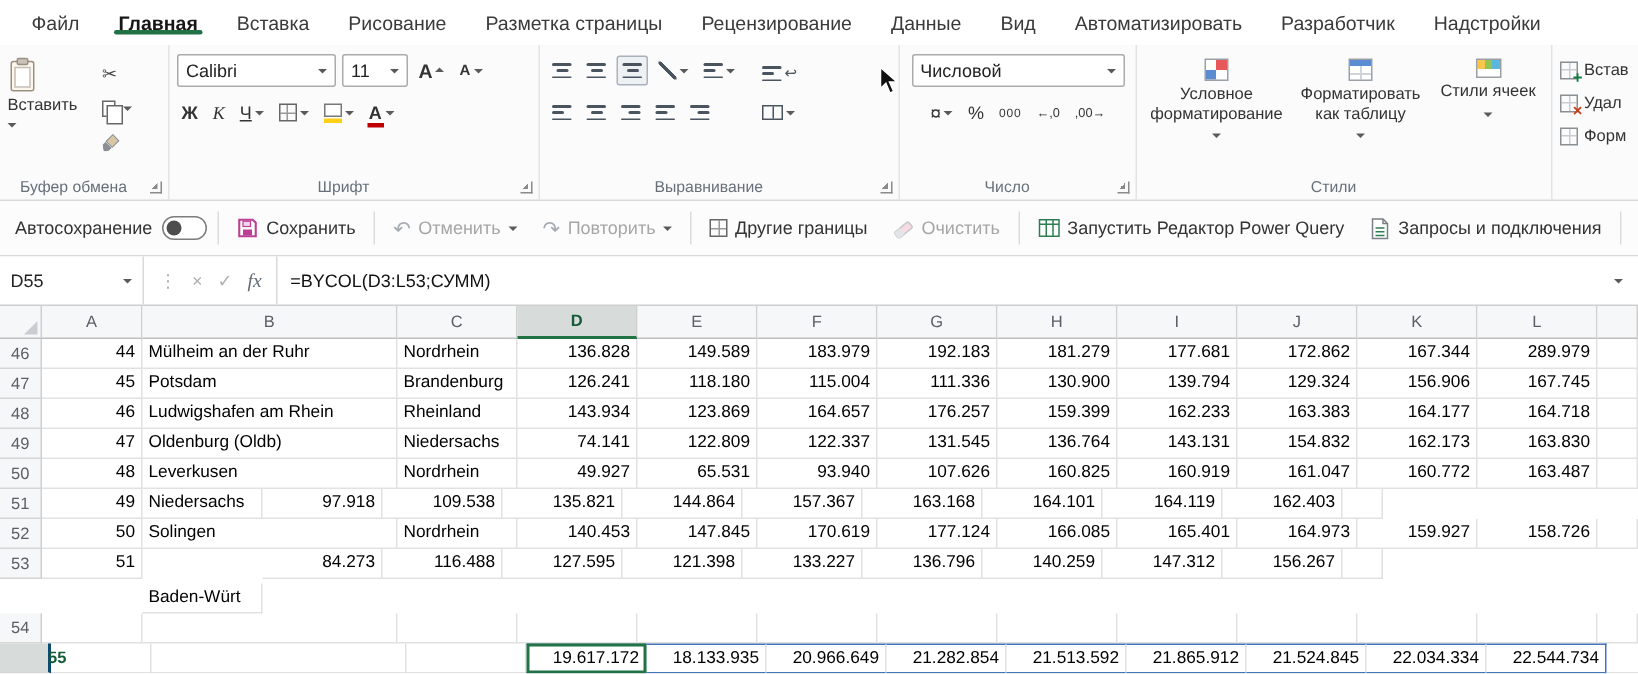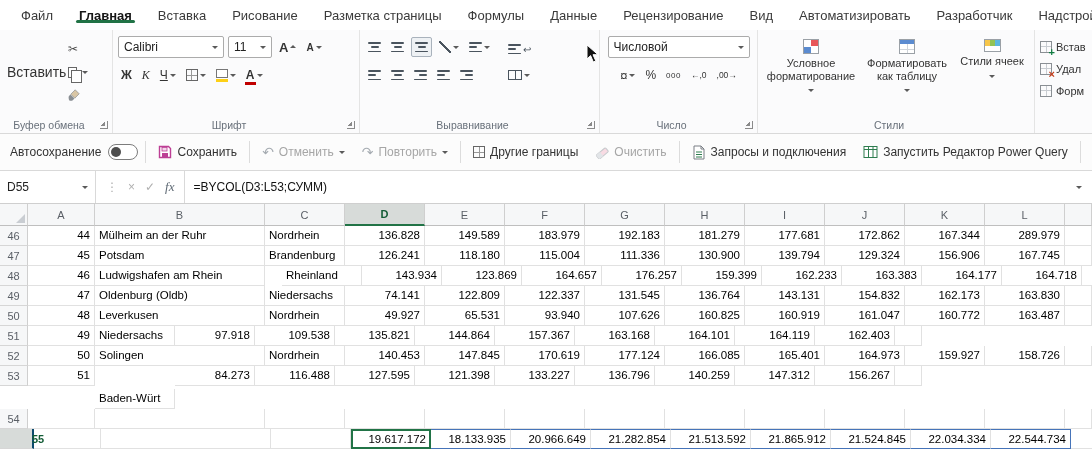--- a/index.html
+++ b/index.html
@@ -24,21 +24,21 @@
   .frow.r2 { margin-top:4px; }
   .frow.center { justify-content:center; }
   .mini { display:flex; align-items:center; gap:2px; height:20px; padding:1px 3px; border-radius:2px; font-size:12px; color:#333; }
   .mini.pressed { background:#eef1f4; border:1px solid #a9b2bc; }
   .cD { width:0; height:0; border:3px solid transparent; border-top-color:#5a5a5a; margin-top:4px; display:inline-block; }
   .cU { width:0; height:0; border:3px solid transparent; border-bottom-color:#5a5a5a; margin-bottom:4px; display:inline-block; }
   .combo { display:flex; align-items:center; justify-content:space-between; background:#fff; border:1px solid #ababab; border-radius:2px; height:22px; padding:0 5px; font-size:12px; color:#222; }
 
   
   .clipwrap { display:flex; gap:6px; }
-  .pastebtn { display:flex; flex-direction:row; align-items:center; width:54px; padding-top:3px; gap:2px; font-size:14px; color:#333; }
+  .pastebtn { display:flex; flex-direction:column; align-items:flex-start; width:54px; padding-top:3px; gap:2px; font-size:11px; color:#333; }
   .clipcol { display:flex; flex-direction:column; gap:3px; padding-top:4px; }
   .g-ic { font-size:12px; color:#444; }
   .ic-copy { position:relative; width:9px; height:11px; border:1px solid #666; background:#fff; margin-right:3px; }
   .ic-copy::after { content:""; position:absolute; left:2px; top:2px; width:9px; height:11px; border:1px solid #666; background:#fff; }
 
   
   .bigA { font-size:13px; font-weight:700; }
   .smA { font-size:10px; font-weight:700; }
   .mini.b span { font-weight:700; }
   .mini.i span { font-style:italic; font-family:"Liberation Serif", serif; }
@@ -121,23 +121,22 @@
 <body>
 
 <div id="app">
 
   <div class="tabbar" id="tabbar">
       <div class="tab">Файл</div>
       <div class="tab active">Главная</div>
       <div class="tab">Вставка</div>
       <div class="tab">Рисование</div>
       <div class="tab">Разметка страницы</div>
-      <div class="tab">Формулы</div>
+      <div class="tab">Рецензирование</div>
       <div class="tab">Данные</div>
-      <div class="tab">Рецензирование</div>
       <div class="tab">Вид</div>
       <div class="tab">Автоматизировать</div>
       <div class="tab">Разработчик</div>
       <div class="tab">Надстройки</div>
     </div>
 
   <div class="ribbon">
 
     <div class="rgroup" style="width:113px">
       <div class="clipwrap">
@@ -413,33 +412,33 @@
       <svg width="14" height="14" viewBox="0 0 14 14">
           <g transform="rotate(-40 7 8)">
             <rect x="1" y="6" width="12" height="5" rx="1" fill="#f5c1cf" stroke="#9aa0a6"></rect>
             <rect x="1" y="6" width="5" height="5" fill="#cdd3d8"></rect>
           </g>
         </svg>
       <span>Очистить</span>
     </span>
     <span class="vsep"></span>
     <span class="qitem">
+      <svg width="15" height="14" viewBox="0 0 15 14">
+          <rect x="1" y="1.5" width="13" height="11" fill="#fff" stroke="#2e7d4f"></rect>
+          <path d="M1 4.5h13M5.5 1.5v11M10 1.5v11" stroke="#2e7d4f" stroke-width="1"></path>
+        </svg>
+      <span>Запустить Редактор Power Query</span>
+    </span>
+    <span class="qitem">
       <svg width="14" height="15" viewBox="0 0 14 15">
           <path d="M2 1h7l3 3v10H2z" fill="#fff" stroke="#7a7f85"></path>
           <path d="M9 1v3h3" fill="none" stroke="#7a7f85"></path>
           <path d="M4 7h6M4 9.5h6M4 12h6" stroke="#2e7d4f" stroke-width="1"></path>
         </svg>
       <span>Запросы и подключения</span>
-    </span>
-    <span class="qitem">
-      <svg width="15" height="14" viewBox="0 0 15 14">
-          <rect x="1" y="1.5" width="13" height="11" fill="#fff" stroke="#2e7d4f"></rect>
-          <path d="M1 4.5h13M5.5 1.5v11M10 1.5v11" stroke="#2e7d4f" stroke-width="1"></path>
-        </svg>
-      <span>Запустить Редактор Power Query</span>
     </span>
     <span class="vsep"></span>
     <span class="qitem"></span>
   </div>
 
   <div class="fbar">
     <div class="namebox">
         <span>D55</span>
         <span class="cD"></span>
       </div>
@@ -501,21 +500,21 @@
         <div class="cell num" style="width: 80px;">139.794</div>
         <div class="cell num" style="width: 80px;">129.324</div>
         <div class="cell num" style="width: 80px;">156.906</div>
         <div class="cell num" style="width: 80px;">167.745</div>
         <div class="cell" style="width: 27px;"></div>
       </div>
       <div class="grid-row">
         <div class="rh" style="width: 28px;">48</div>
         <div class="cell num" style="width: 67px;">46</div>
         <div class="cell" style="width: 170px;">Ludwigshafen am Rhein</div>
-        <div class="cell" style="width: 80px; margin-left: 17px;">Rheinland</div>
+        <div class="cell" style="width: 80px;">Rheinland</div>
         <div class="cell num" style="width: 80px;">143.934</div>
         <div class="cell num" style="width: 80px;">123.869</div>
         <div class="cell num" style="width: 80px;">164.657</div>
         <div class="cell num" style="width: 80px;">176.257</div>
         <div class="cell num" style="width: 80px;">159.399</div>
         <div class="cell num" style="width: 80px;">162.233</div>
         <div class="cell num" style="width: 80px;">163.383</div>
         <div class="cell num" style="width: 80px;">164.177</div>
         <div class="cell num" style="width: 80px;">164.718</div>
         <div class="cell" style="width: 27px;"></div>

